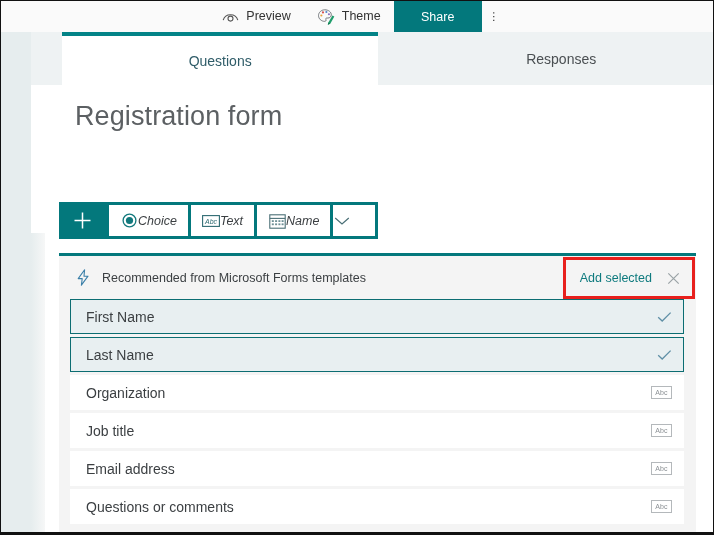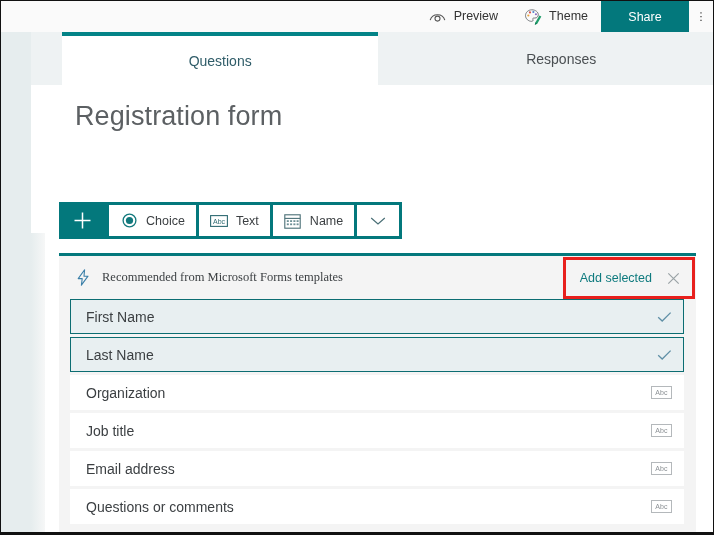--- a/index.html
+++ b/index.html
@@ -27,21 +27,21 @@
 
   
   .topbar {
     position: absolute;
     left: 0; top: 0;
     width: 712px;
     height: 31px;
     background: #fafafa;
     display: flex;
     align-items: center;
-    justify-content: flex-end;
+    justify-content: center;
   }
   .topbar-inner {
     display: flex;
     align-items: stretch;
     height: 31px;
   }
   .cmd {
     display: flex;
     align-items: center;
     gap: 7px;
@@ -159,31 +159,30 @@
     height: 37px;
     display: flex;
     align-items: center;
     justify-content: center;
     color: #ffffff;
     cursor: default;
   }
   .qbtn {
     display: flex;
     align-items: center;
-    justify-content: center;
-    gap: 8px;
     background: #ffffff;
     height: 31px;
     margin-left: 3px;
     padding: 0 11px;
     font-size: 12.5px;
     color: #3b3f42;
     cursor: default;
     white-space: nowrap;
     box-sizing: border-box;
+    font-style: italic;
   }
   .qbtn-caret {
     width: 42px;
     padding: 0;
     margin-left: 3px;
     margin-right: 3px;
   }
   .qicon {
     display: flex;
     align-items: center;
@@ -214,21 +213,20 @@
   .bolt-icon {
     width: 16px; height: 18px;
     flex: none;
     margin-right: 11px;
     display: flex; align-items: center; justify-content: center;
   }
   .suggest-head-label {
     font-size: 12.5px;
     color: #3b3f42;
     white-space: nowrap;
-    font-family: Liberation Serif, serif;
   }
   .add-selected-wrap {
     position: absolute;
     right: 1px; top: 1px;
     height: 42px;
     display: flex;
     align-items: center;
     box-sizing: border-box;
     border: 3px solid #e8201d;
     padding: 0 11px 0 14px;

